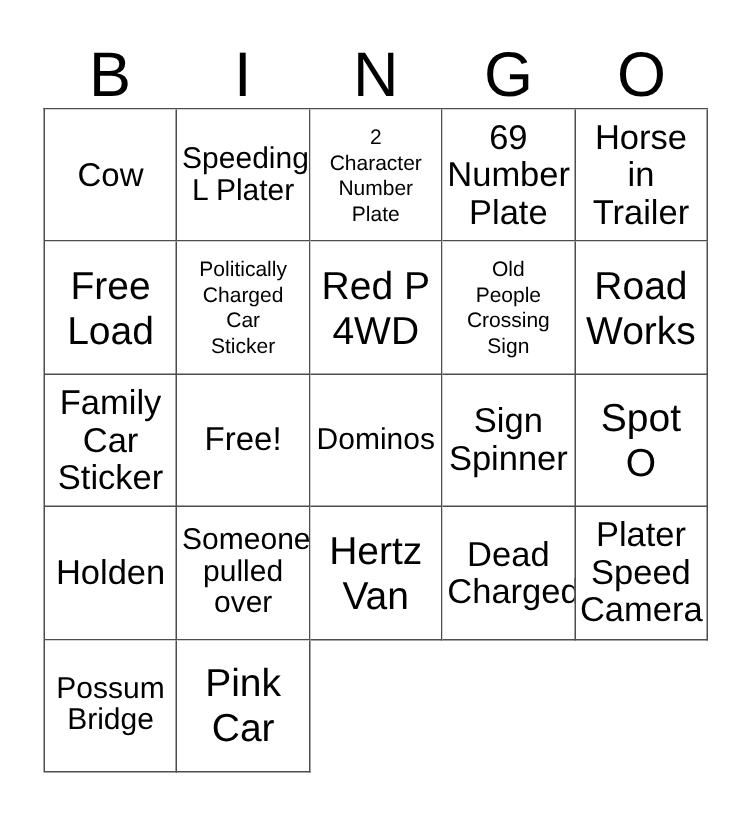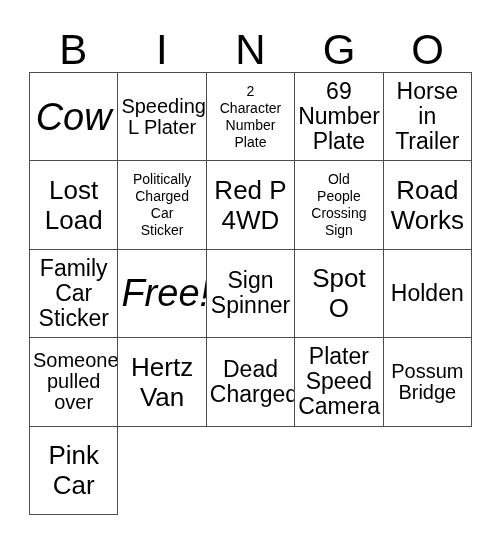--- a/index.html
+++ b/index.html
@@ -78,21 +78,21 @@
 
   .bingo-cell .cell-text {
     display: block;
     width: 100%;
     text-align: center;
     white-space: pre-line;
     color: #000000;
   }
 
   
-  .size-xl .cell-text { font-size: 38px; line-height: 36px; font-style: italic; }
+  .size-xl .cell-text { font-size: 22px; line-height: 36px; }
   .size-lg .cell-text { font-size: 26px; line-height: 30px; }
   .size-md .cell-text { font-size: 23px; line-height: 25px; }
   .size-sm .cell-text { font-size: 20px; line-height: 21px; }
   .size-xs .cell-text { font-size: 14px; line-height: 17px; }
 </style>
 </head>
 <body>
 
 <div class="card">
 
@@ -122,21 +122,21 @@
         <span class="cell-text">69
 Number
 Plate</span>
       </div>
       <div class="bingo-cell size-md">
         <span class="cell-text">Horse
 in
 Trailer</span>
       </div>
       <div class="bingo-cell size-lg">
-        <span class="cell-text">Lost
+        <span class="cell-text">Free
 Load</span>
       </div>
       <div class="bingo-cell size-xs">
         <span class="cell-text">Politically
 Charged
 Car
 Sticker</span>
       </div>
       <div class="bingo-cell size-lg">
         <span class="cell-text">Red P
@@ -153,20 +153,23 @@
 Works</span>
       </div>
       <div class="bingo-cell size-md">
         <span class="cell-text">Family
 Car
 Sticker</span>
       </div>
       <div class="bingo-cell size-xl">
         <span class="cell-text">Free!</span>
       </div>
+      <div class="bingo-cell size-sm">
+        <span class="cell-text">Dominos</span>
+      </div>
       <div class="bingo-cell size-md">
         <span class="cell-text">Sign
 Spinner</span>
       </div>
       <div class="bingo-cell size-lg">
         <span class="cell-text">Spot
 O</span>
       </div>
       <div class="bingo-cell size-md">
         <span class="cell-text">Holden</span>

